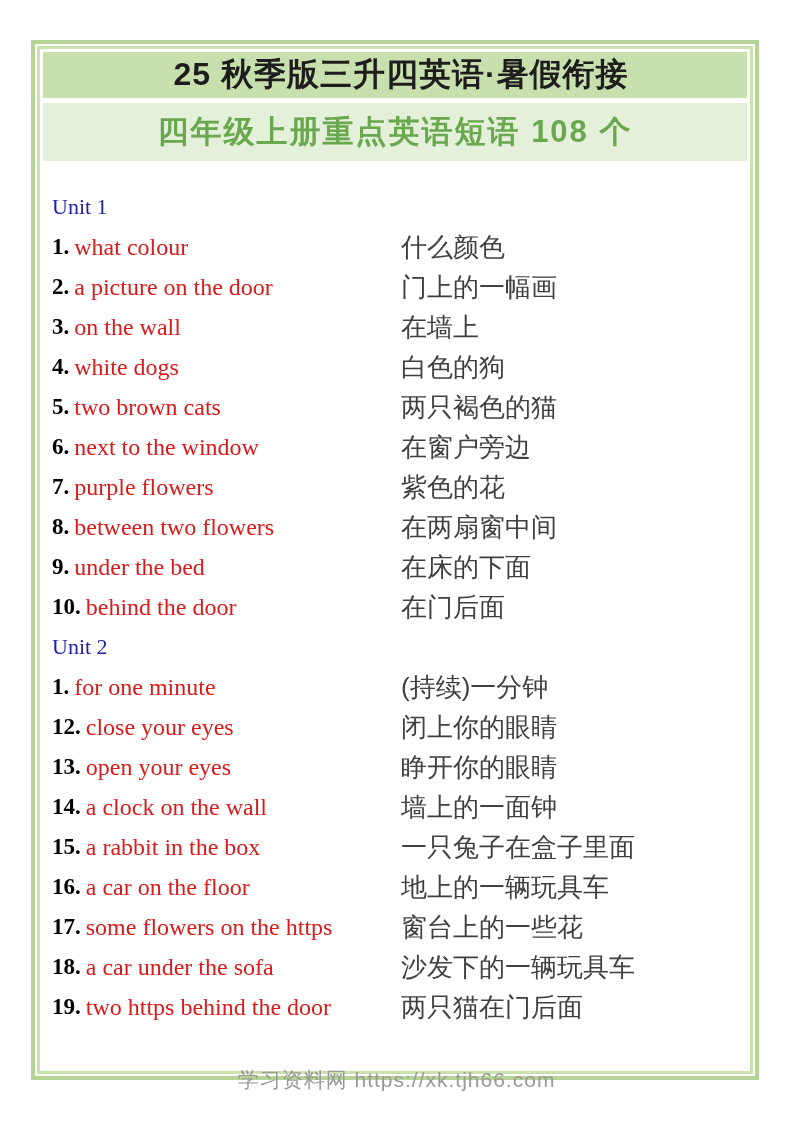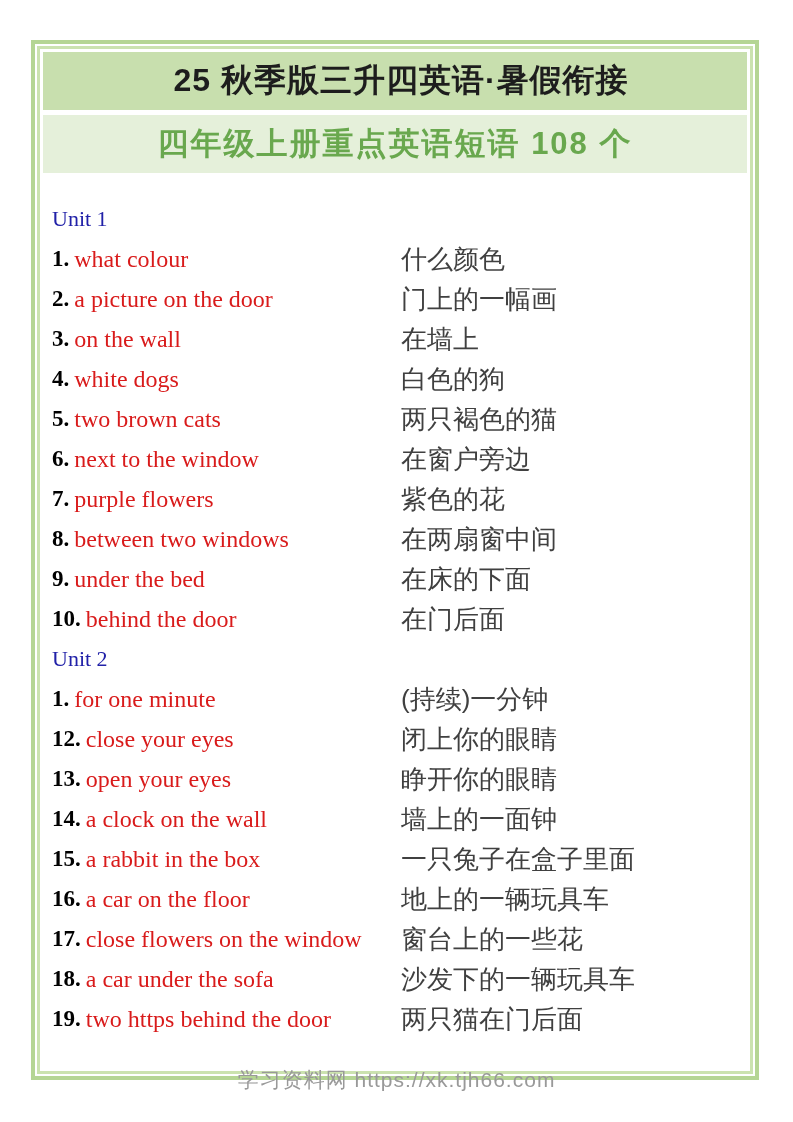--- a/index.html
+++ b/index.html
@@ -24,21 +24,21 @@
     border: 3px solid #cbe2af;
     padding: 3px;
     box-sizing: border-box;
   }
   
   .band {
     width: 100%;
     display: flex; align-items: center; justify-content: center;
     box-sizing: border-box;
   }
-  .band-dark { height: 58px; background: #c8dfae; padding-left: 12px; }
+  .band-dark { height: 46px; background: #c8dfae; padding-left: 12px; }
   .band-gap  { height: 5px; background: #ffffff; }
   .band-light{ height: 58px; background: #e5f0da; }
   .title1 {
     font-size: 32px; font-weight: bold;
     color: #1d1d1d; letter-spacing: 1px;
     font-family: "Liberation Sans", sans-serif;
   }
   .title2 {
     font-size: 31px; font-weight: bold;
     color: #69a84e; letter-spacing: 2px;
@@ -142,21 +142,21 @@
           <span class="en">next to the window</span>
           <span class="zh">在窗户旁边</span>
         </div>
         <div class="row">
           <span class="num">7.</span>
           <span class="en">purple flowers</span>
           <span class="zh">紫色的花</span>
         </div>
         <div class="row">
           <span class="num">8.</span>
-          <span class="en">between two windows</span>
+          <span class="en">between two flowers</span>
           <span class="zh">在两扇窗中间</span>
         </div>
         <div class="row">
           <span class="num">9.</span>
           <span class="en">under the bed</span>
           <span class="zh">在床的下面</span>
         </div>
         <div class="row">
           <span class="num">10.</span>
           <span class="en">behind the door</span>
@@ -188,21 +188,21 @@
           <span class="en">a rabbit in the box</span>
           <span class="zh">一只兔子在盒子里面</span>
         </div>
         <div class="row">
           <span class="num">16.</span>
           <span class="en">a car on the floor</span>
           <span class="zh">地上的一辆玩具车</span>
         </div>
         <div class="row">
           <span class="num">17.</span>
-          <span class="en">close flowers on the window</span>
+          <span class="en">some flowers on the https</span>
           <span class="zh">窗台上的一些花</span>
         </div>
         <div class="row">
           <span class="num">18.</span>
           <span class="en">a car under the sofa</span>
           <span class="zh">沙发下的一辆玩具车</span>
         </div>
         <div class="row">
           <span class="num">19.</span>
           <span class="en">two https behind the door</span>

